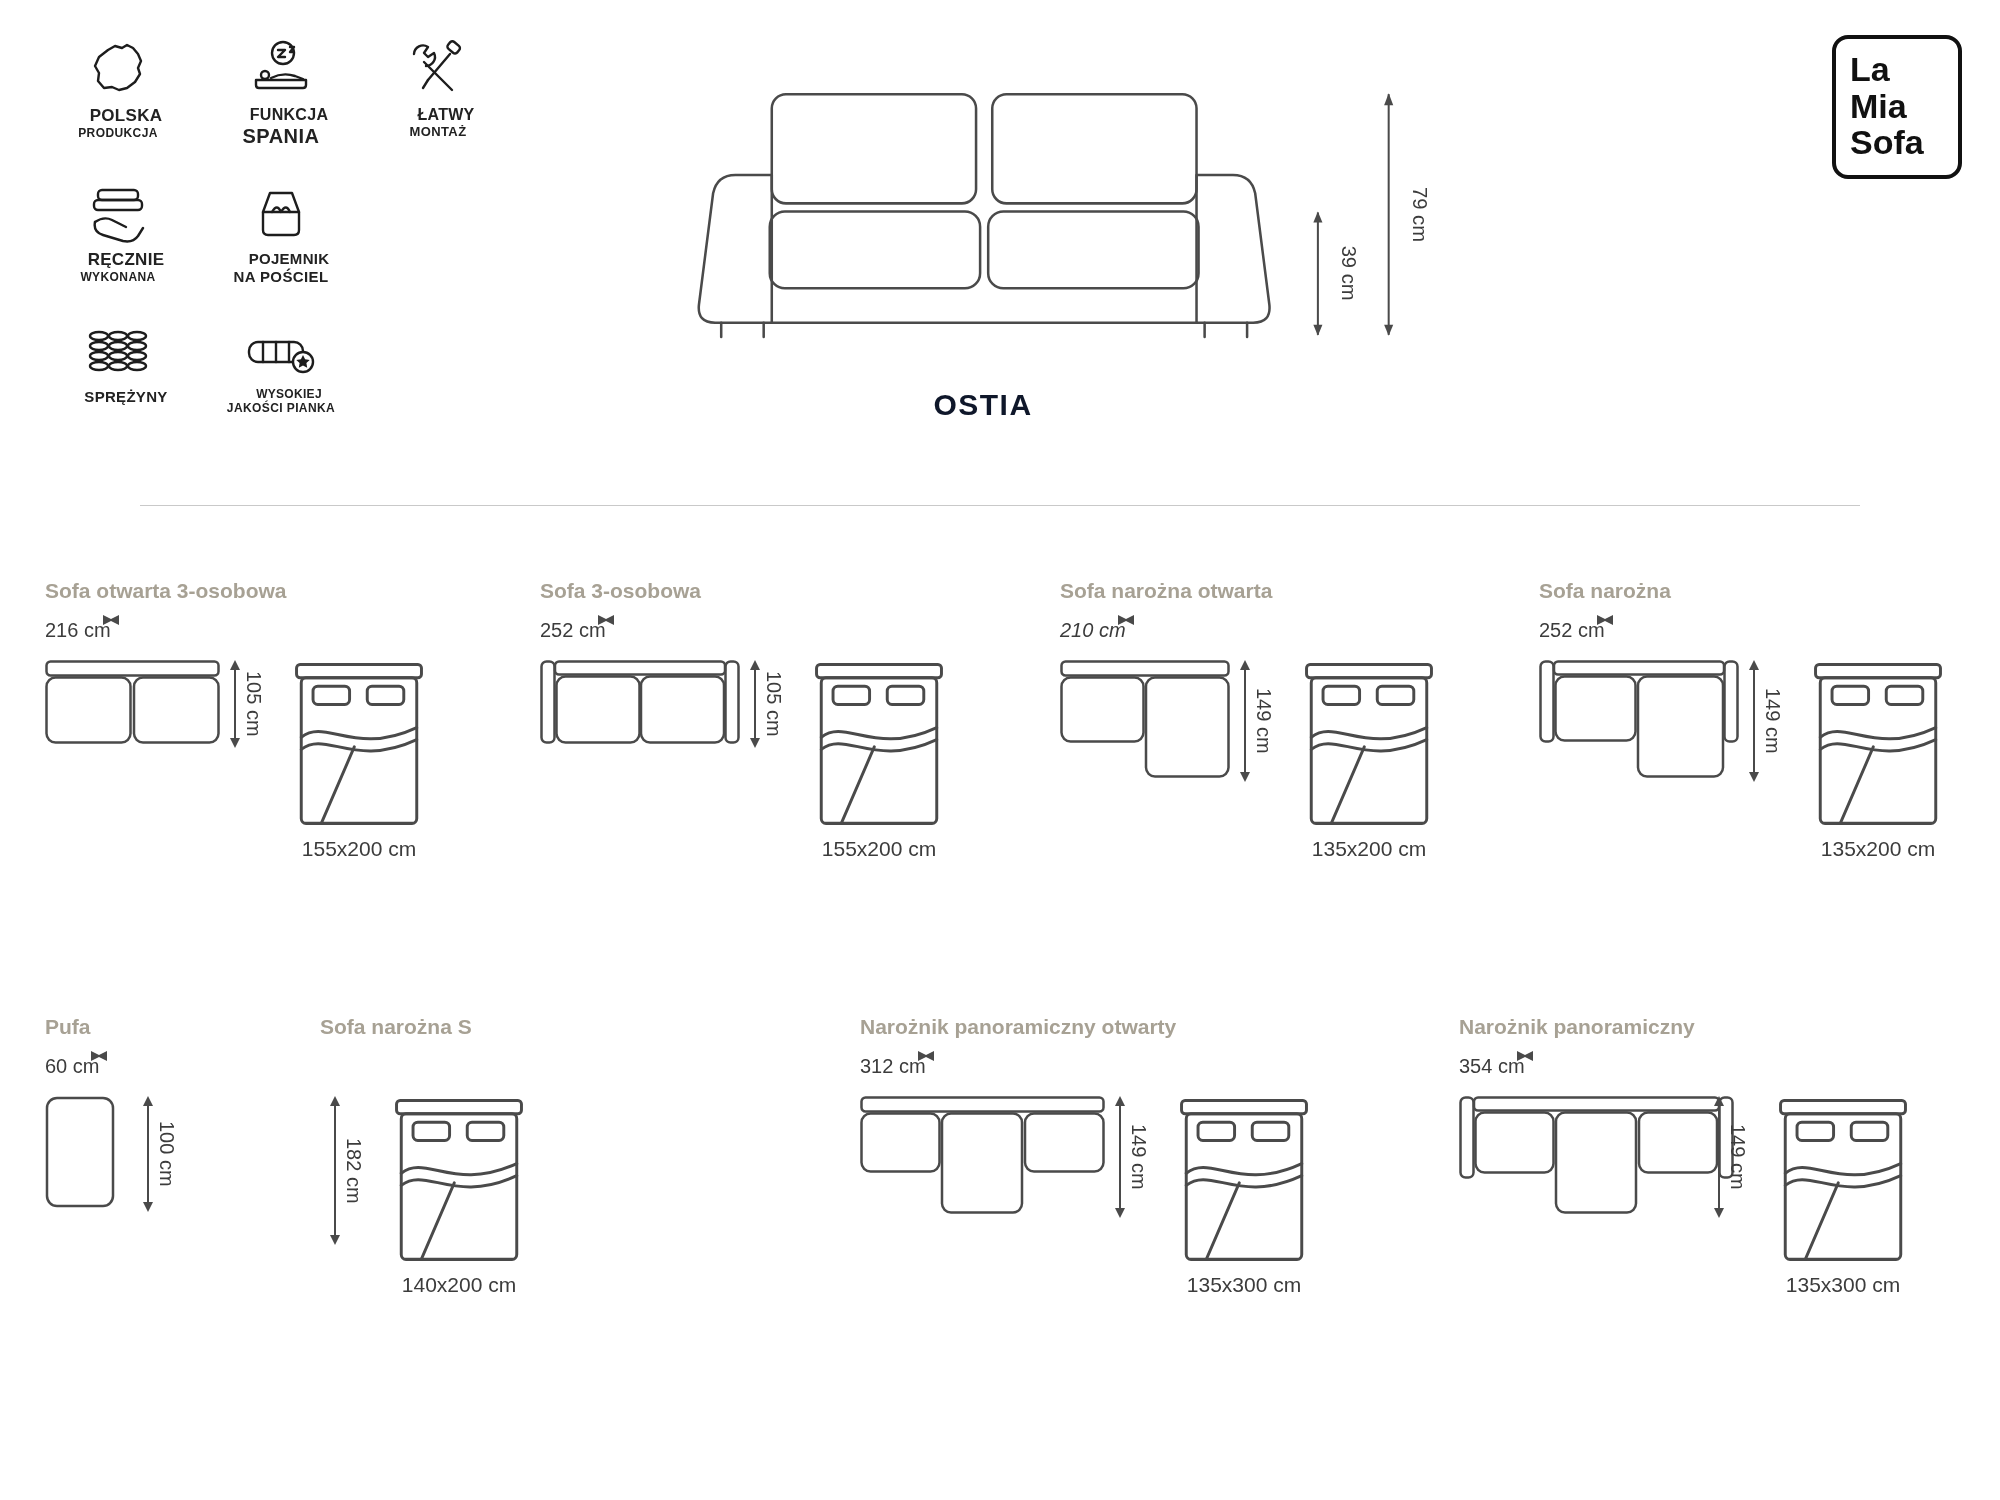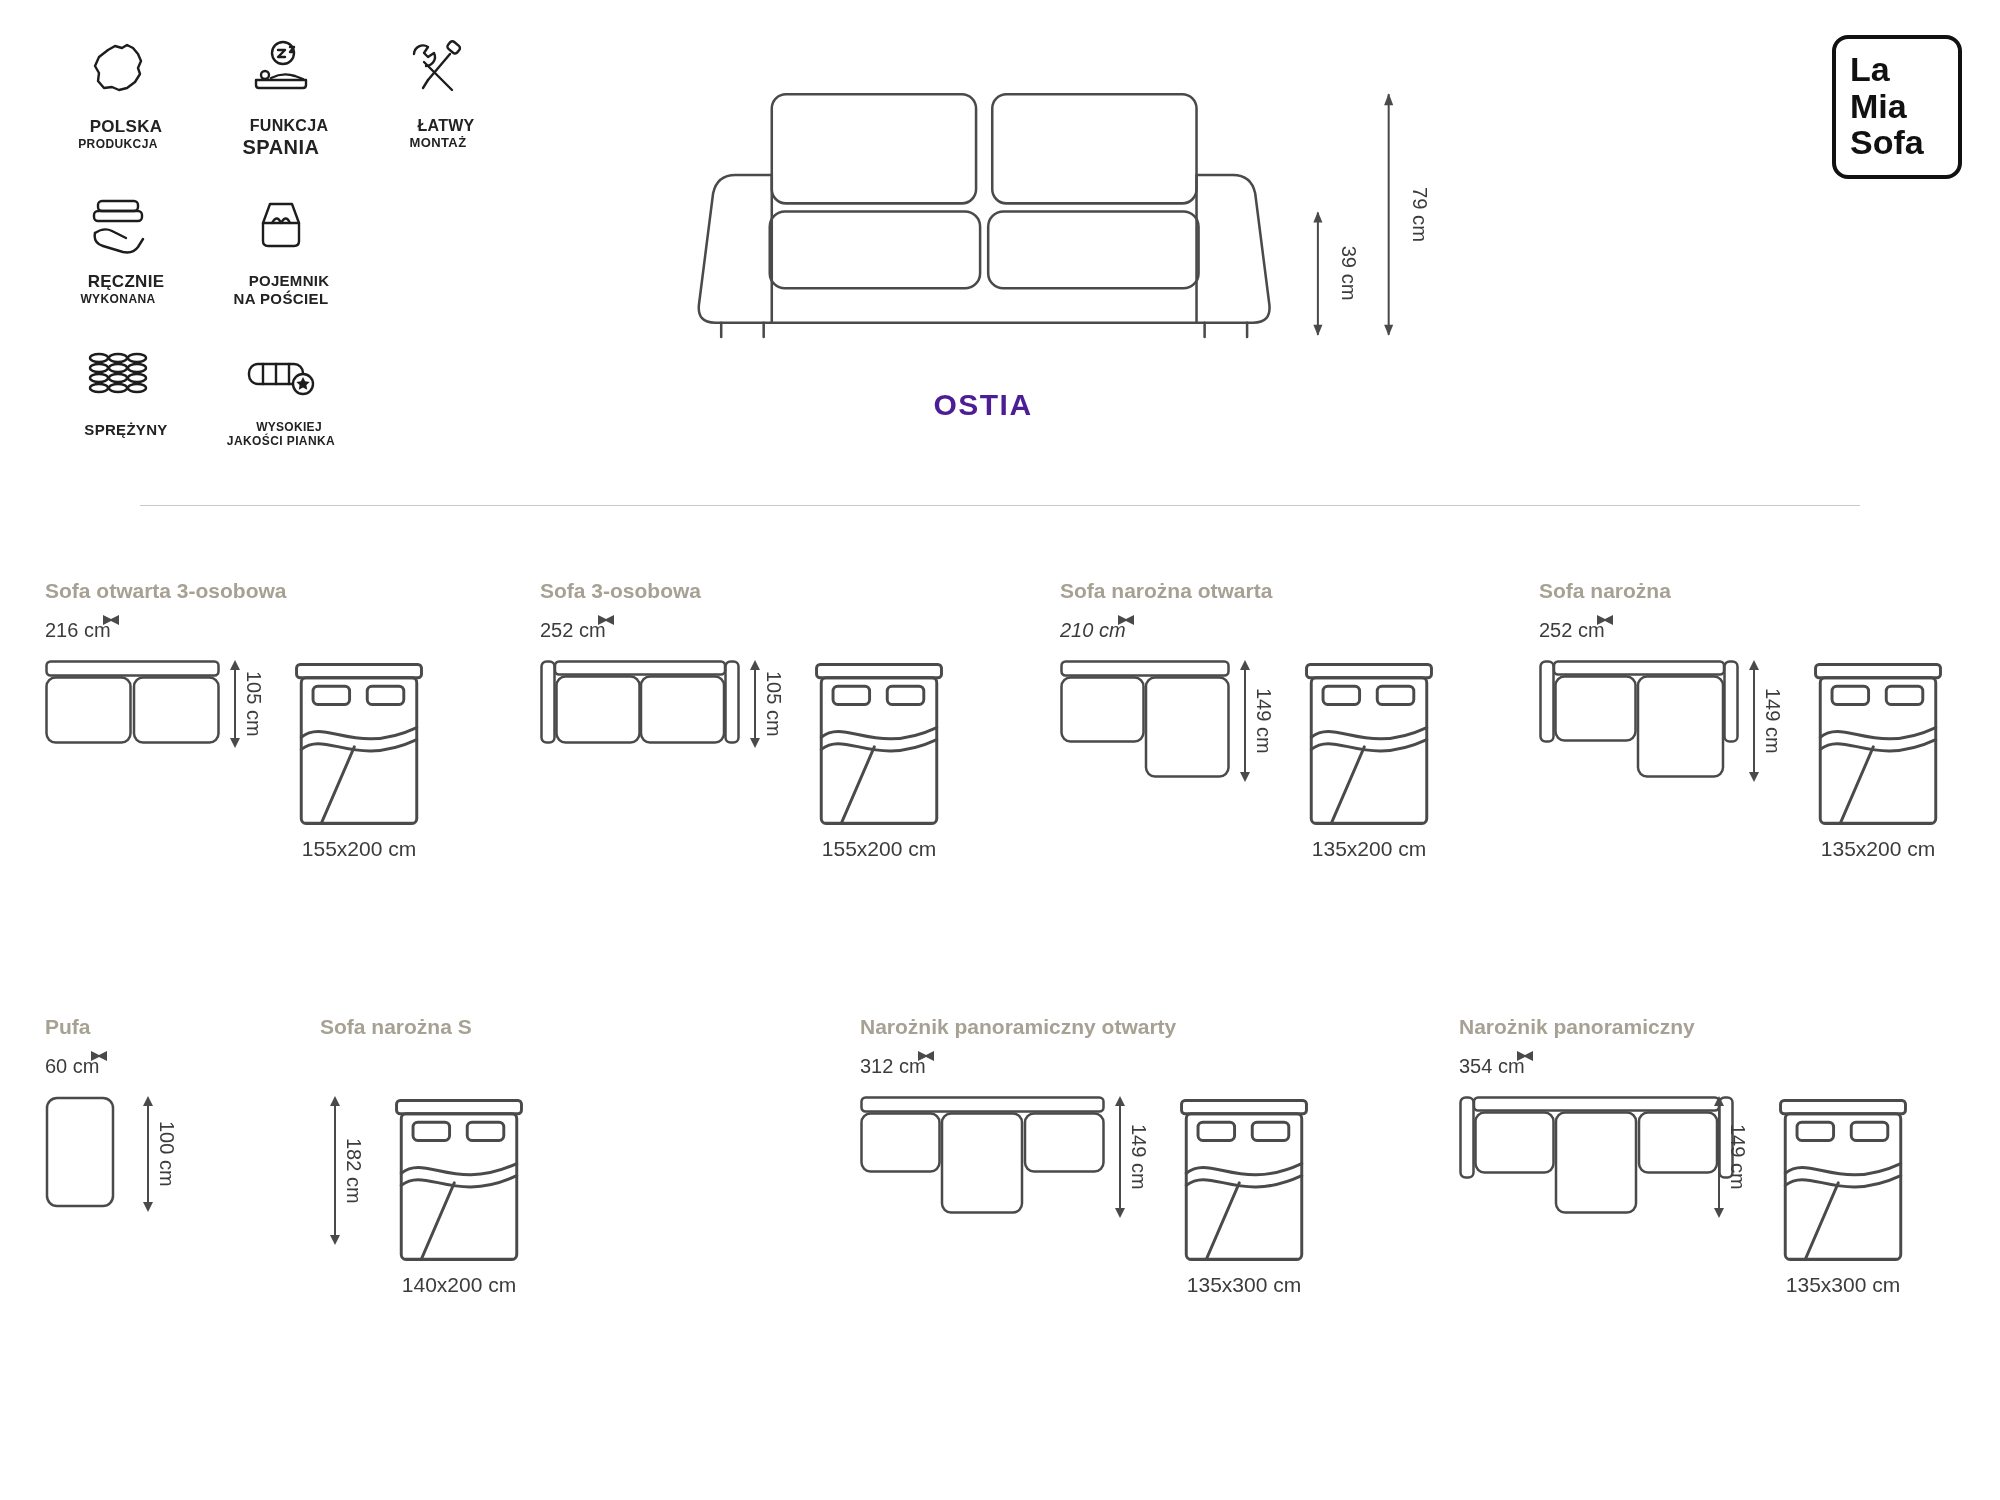--- a/index.html
+++ b/index.html
@@ -10,34 +10,34 @@
   .draw{stroke:#4a4a4a;stroke-width:2.5;fill:none;stroke-linejoin:round;stroke-linecap:round;}
   .icon-draw{stroke:#1d1d1d;stroke-width:2.4;fill:none;stroke-linejoin:round;stroke-linecap:round;}
   .dim line{stroke:#4a4a4a;stroke-width:2;}
   .dim polygon{fill:#4a4a4a;stroke:none;}
   .dim text{fill:#3c3c3c;font-size:20px;}
 
   
   .features{position:absolute;left:42px;top:38px;display:grid;
     grid-template-columns:152px 162px 140px;row-gap:34px;column-gap:6px;}
   .feature{display:flex;flex-direction:column;align-items:center;text-align:center;}
-  .flabel1{margin-top:13px;font-weight:700;font-size:17px;letter-spacing:.3px;line-height:1.15;padding-left:16px;}
+  .flabel1{margin-top:2px;font-weight:700;font-size:17px;letter-spacing:.3px;line-height:1.15;padding-left:16px;}
   .flabel2{font-weight:700;font-size:12px;letter-spacing:.4px;line-height:1.2;}
   .f2 .flabel1{font-size:16px}.f2 .flabel2{font-size:20px;letter-spacing:.5px}
   .f3 .flabel1{font-size:16px}.f3 .flabel2{font-size:13px}
   .f5 .flabel1{font-size:15px}.f5 .flabel2{font-size:15px}
   .f6 .flabel1{font-size:15px}
   .f7 .flabel1{font-size:12px}.f7 .flabel2{font-size:12px}
   .f4{grid-row:2;grid-column:1}.f5{grid-row:2;grid-column:2}
   .f6{grid-row:3;grid-column:1}.f7{grid-row:3;grid-column:2}
 
   
   .hero{position:absolute;left:670px;top:80px;}
   .hero-title{width:626px;text-align:center;margin-top:36px;font-size:30px;font-weight:700;
-    letter-spacing:1.5px;color:#4c1d95;}
+    letter-spacing:1.5px;color:#0f172a;}
 
   
   .logo{position:absolute;left:1832px;top:35px;width:96px;border:4px solid #111;
     border-radius:16px;padding:12px 12px 14px 14px;}
   .logo div{font-size:34px;font-weight:800;line-height:1.08;color:#111;}
 
   .divider{position:absolute;left:140px;top:505px;width:1720px;height:1px;background:#c9c9c9;}
 
   
   .config{position:absolute;}

